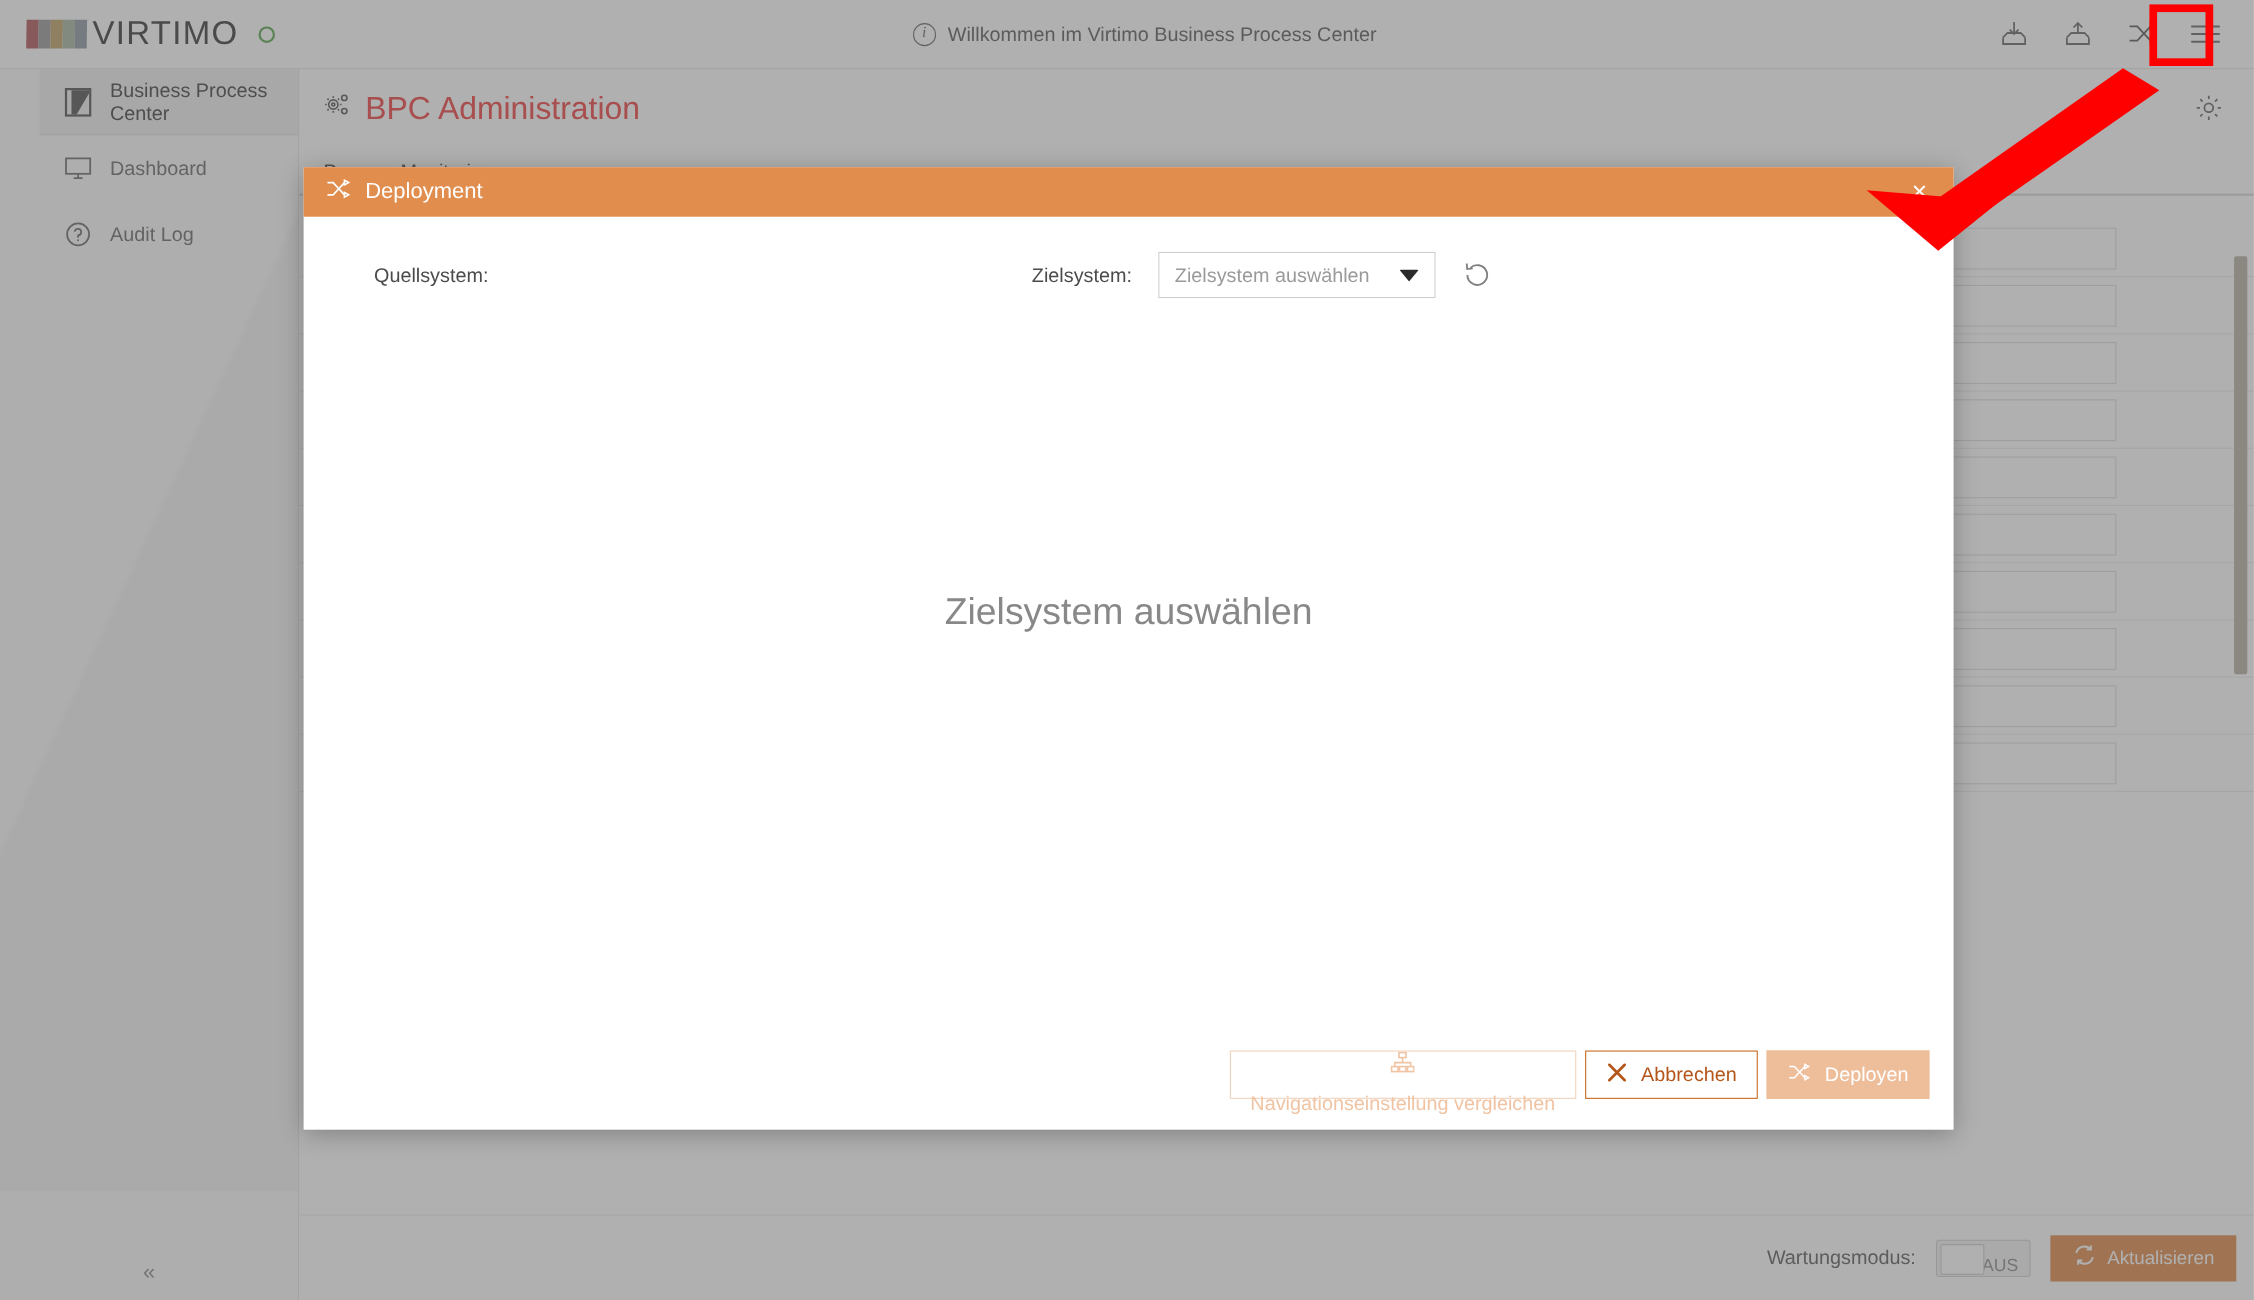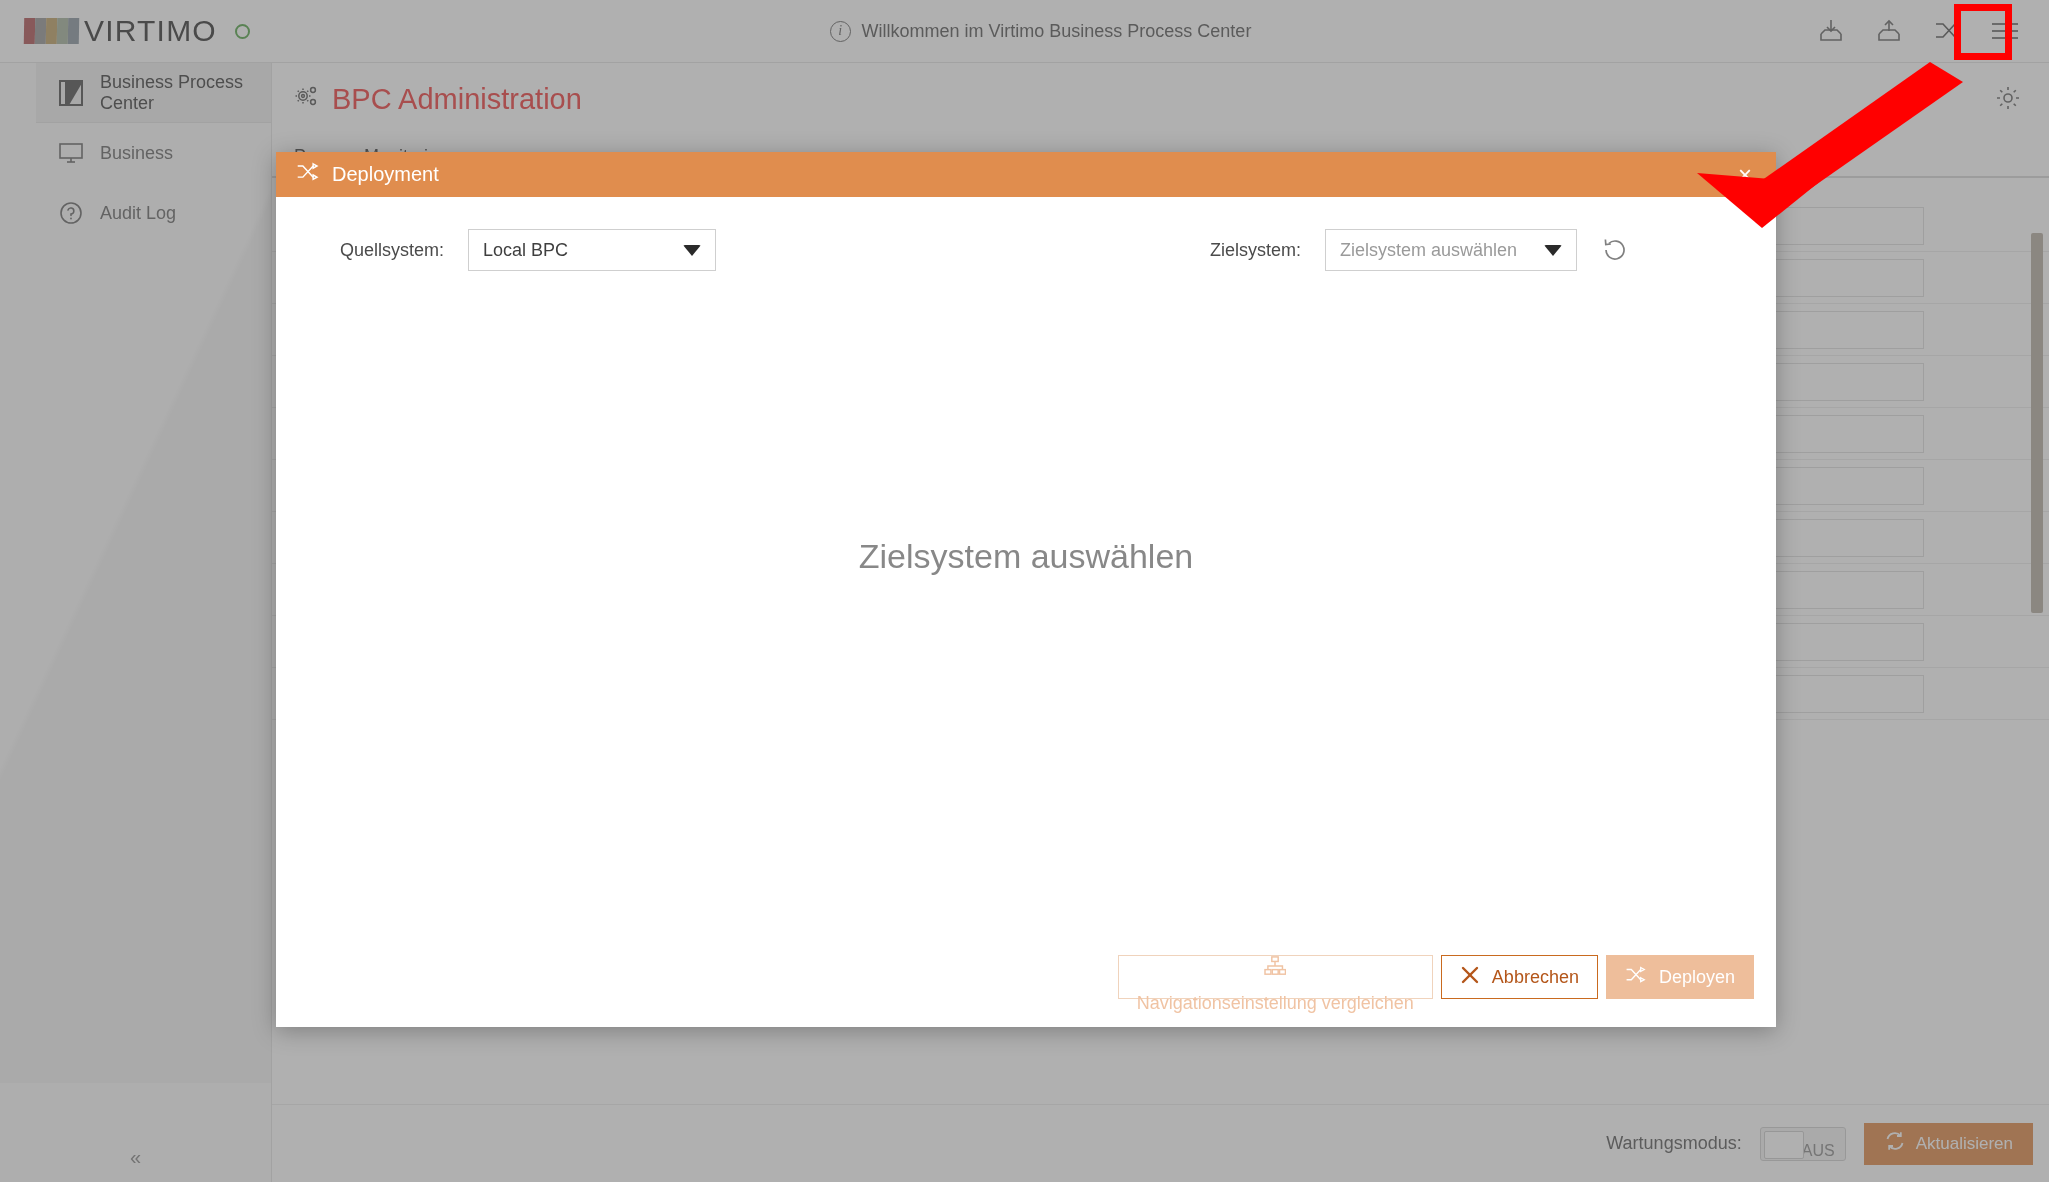--- a/index.html
+++ b/index.html
@@ -316,21 +316,21 @@
     </div>
 
     <div class="side-item">
       <span class="side-ico">
         <svg width="26" height="22" viewBox="0 0 26 22" fill="none" stroke="#6c6c6c" stroke-width="1.6">
           <rect x="2" y="2" width="22" height="14"></rect>
             <path d="M9 20 H17"></path>
             <path d="M13 16 V20"></path>
         </svg>
       </span>
-      <span>Business</span>
+      <span>Dashboard</span>
     </div>
 
     <div class="side-item">
       <span class="side-ico">
         <svg width="24" height="24" viewBox="0 0 24 24" fill="none" stroke="#6c6c6c" stroke-width="1.6">
           <circle cx="12" cy="12" r="10"></circle>
           <path d="M9 9 a3 3 0 1 1 3 4 v1.5" stroke-linecap="round"></path>
           <circle cx="12" cy="17.5" r="0.9" fill="#6c6c6c" stroke="none"></circle>
         </svg>
       </span>
@@ -451,24 +451,20 @@
     <span class="modal-title">Deployment</span>
     <button class="modal-close">
       <span>×</span>
     </button>
   </div>
 
   <div class="modal-body">
     <div class="modal-toolbar">
       <div class="field-group" style="margin-left:40px">
         <span class="field-label">Quellsystem:</span>
-        <div class="select">
-          <span>Local BPC</span>
-          <span class="caret"></span>
-        </div>
       </div>
 
       <div class="field-group" style="margin-left:470px">
         <span class="field-label">Zielsystem:</span>
         <div class="select placeholder">
           <span>Zielsystem auswählen</span>
           <span class="caret"></span>
         </div>
       </div>
 

